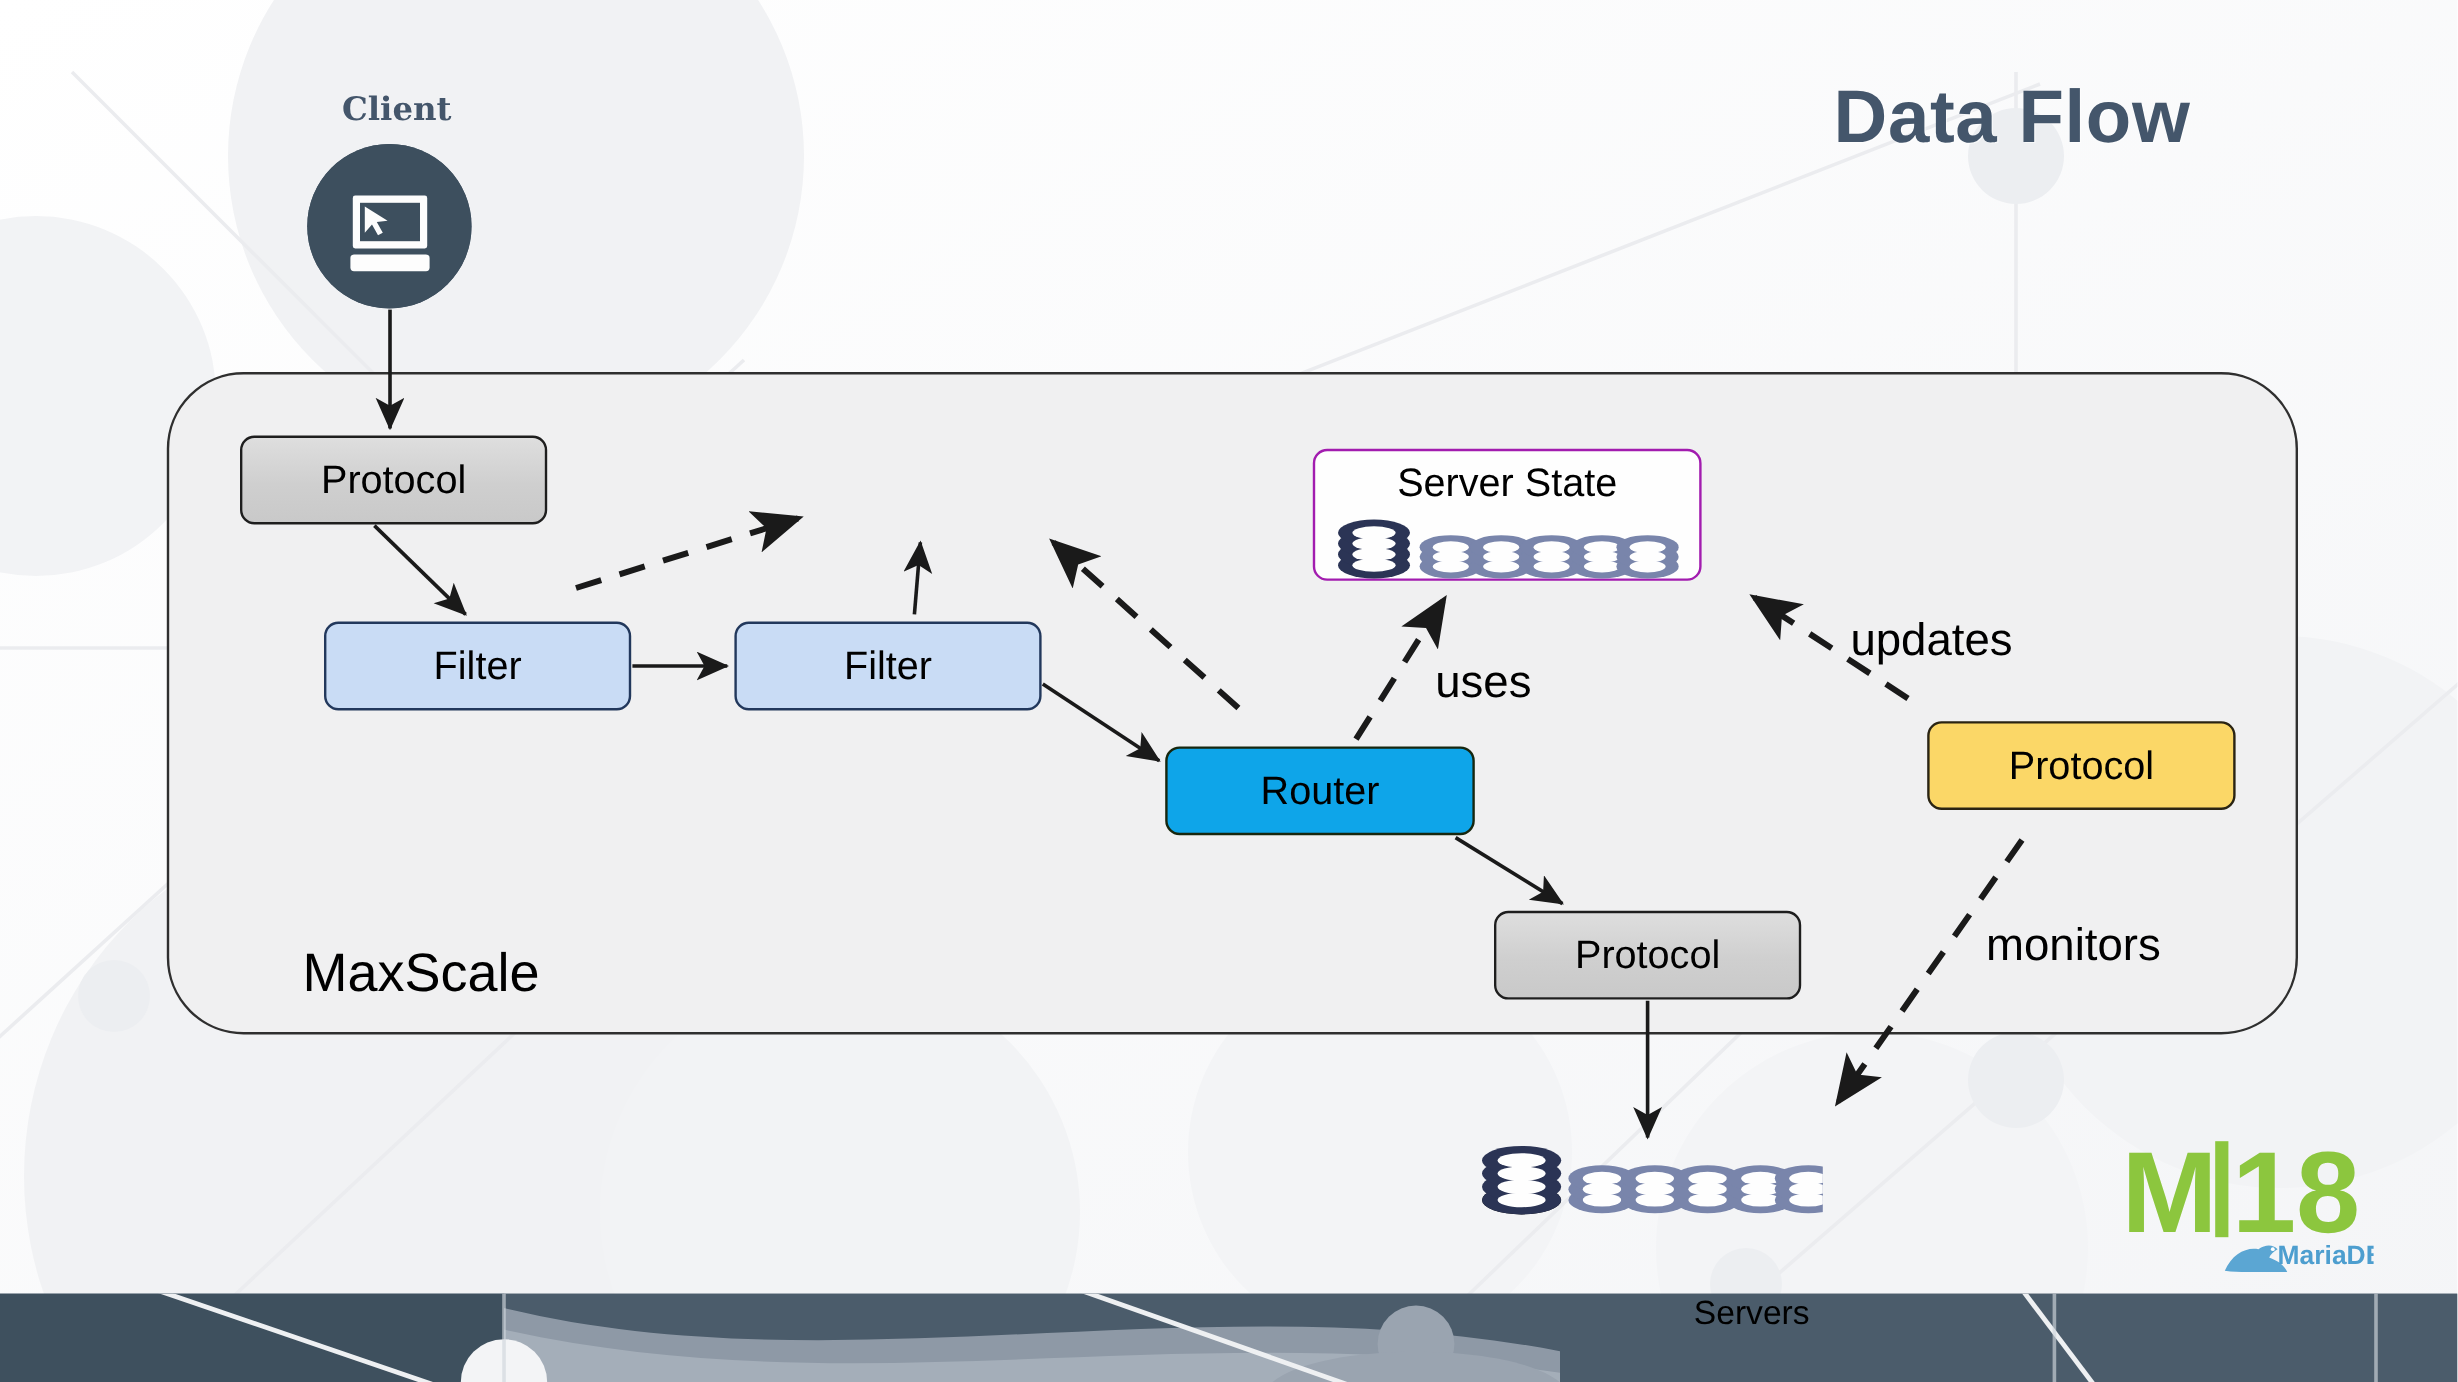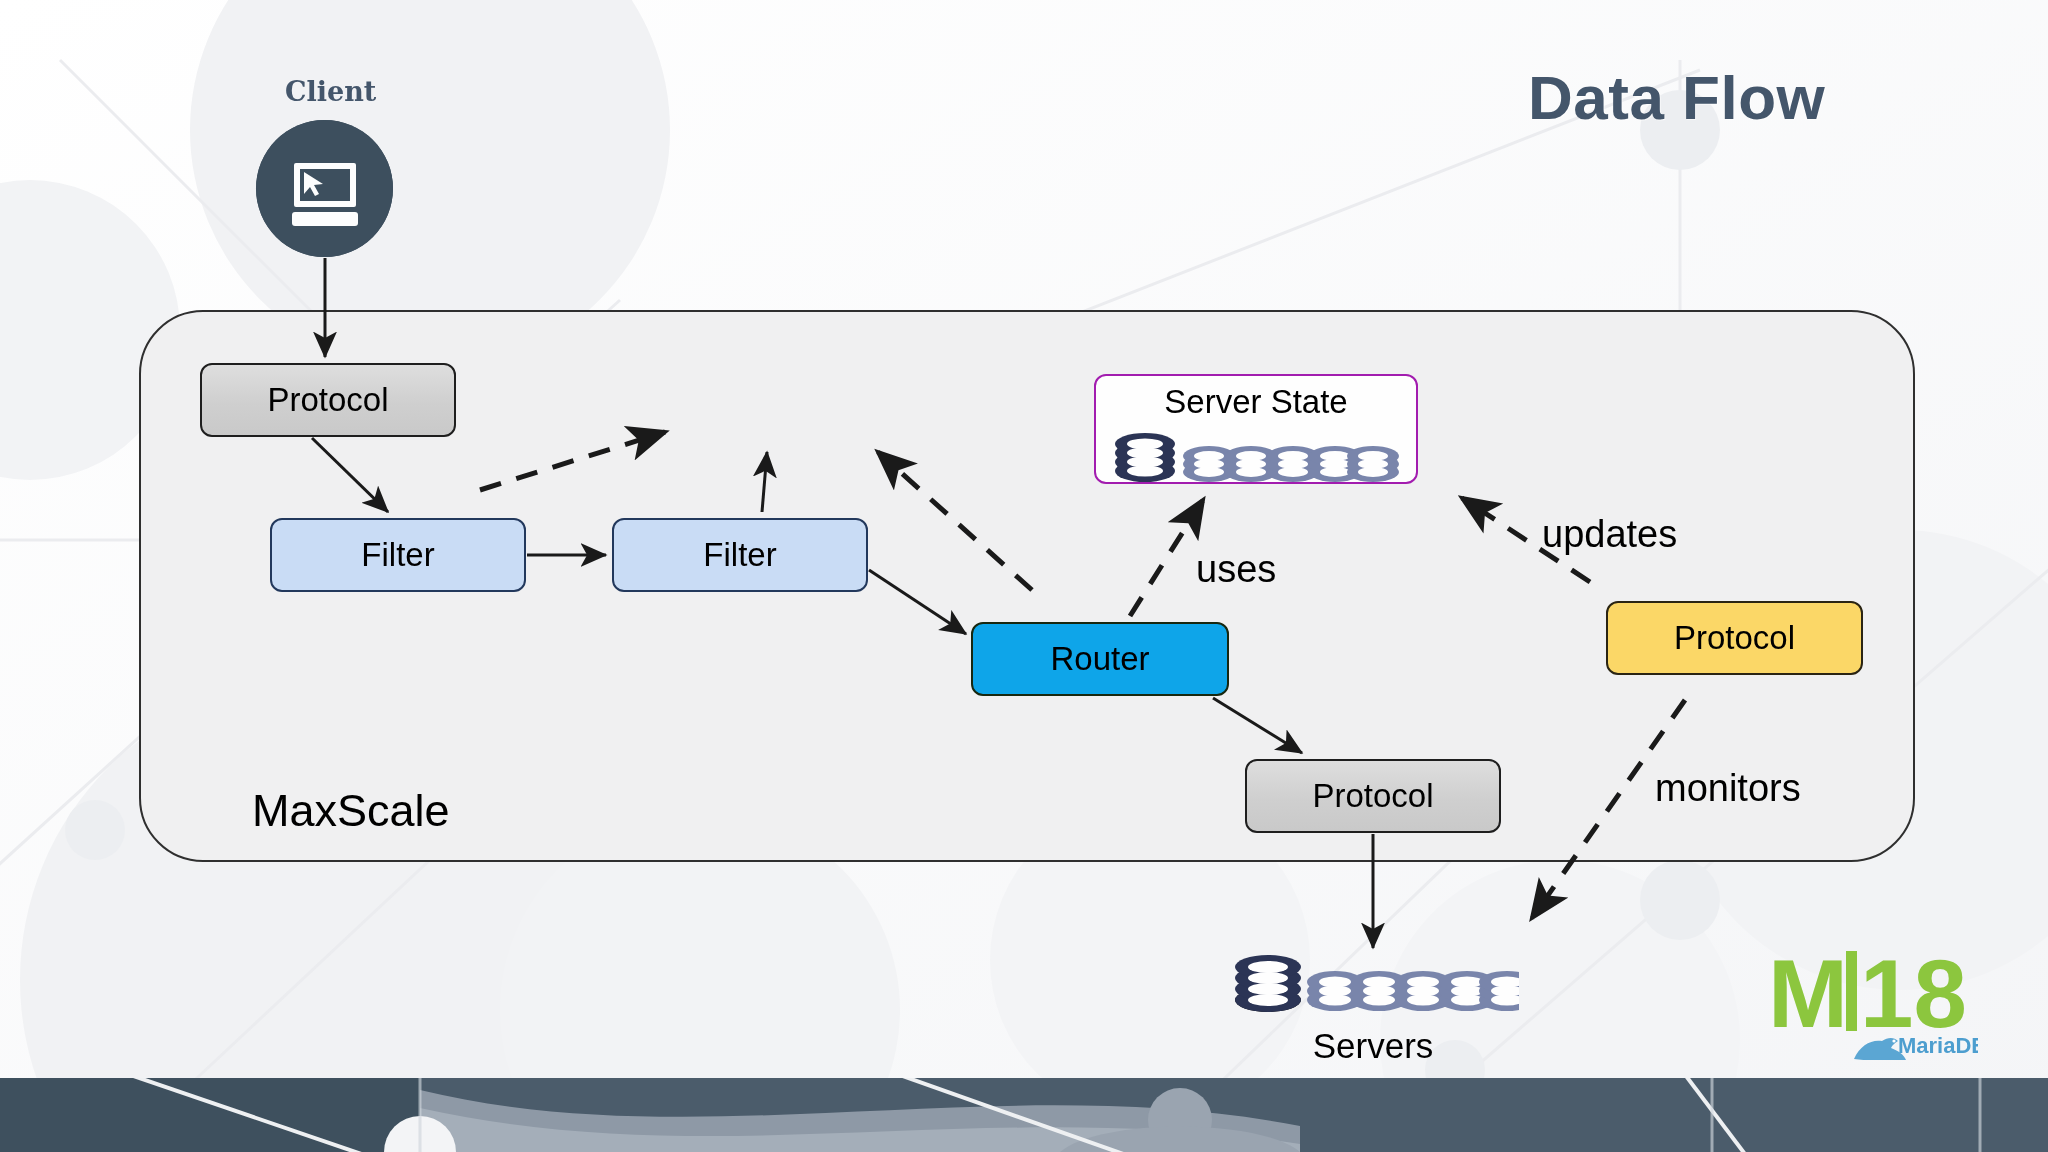--- a/index.html
+++ b/index.html
@@ -145,24 +145,24 @@
     font-size: 33px;
     color: #000;
   }
   
   .db-group { position: absolute; }
   #server-state-dbs { left: 1115px; top: 430px; }
   #servers-dbs      { left: 1235px; top: 948px; }
   #servers-label {
     position: absolute;
     left: 1238px;
-    top: 1026px;
+    top: 1078px;
     width: 270px;
-    text-align: center;
-    font-size: 35px;
+    text-align: right;
+    font-size: 28px;
     color: #000;
     white-space: nowrap;
   }
   
   .edge-label {
     position: absolute;
     font-size: 38px;
     color: #000;
     white-space: nowrap;
   }

